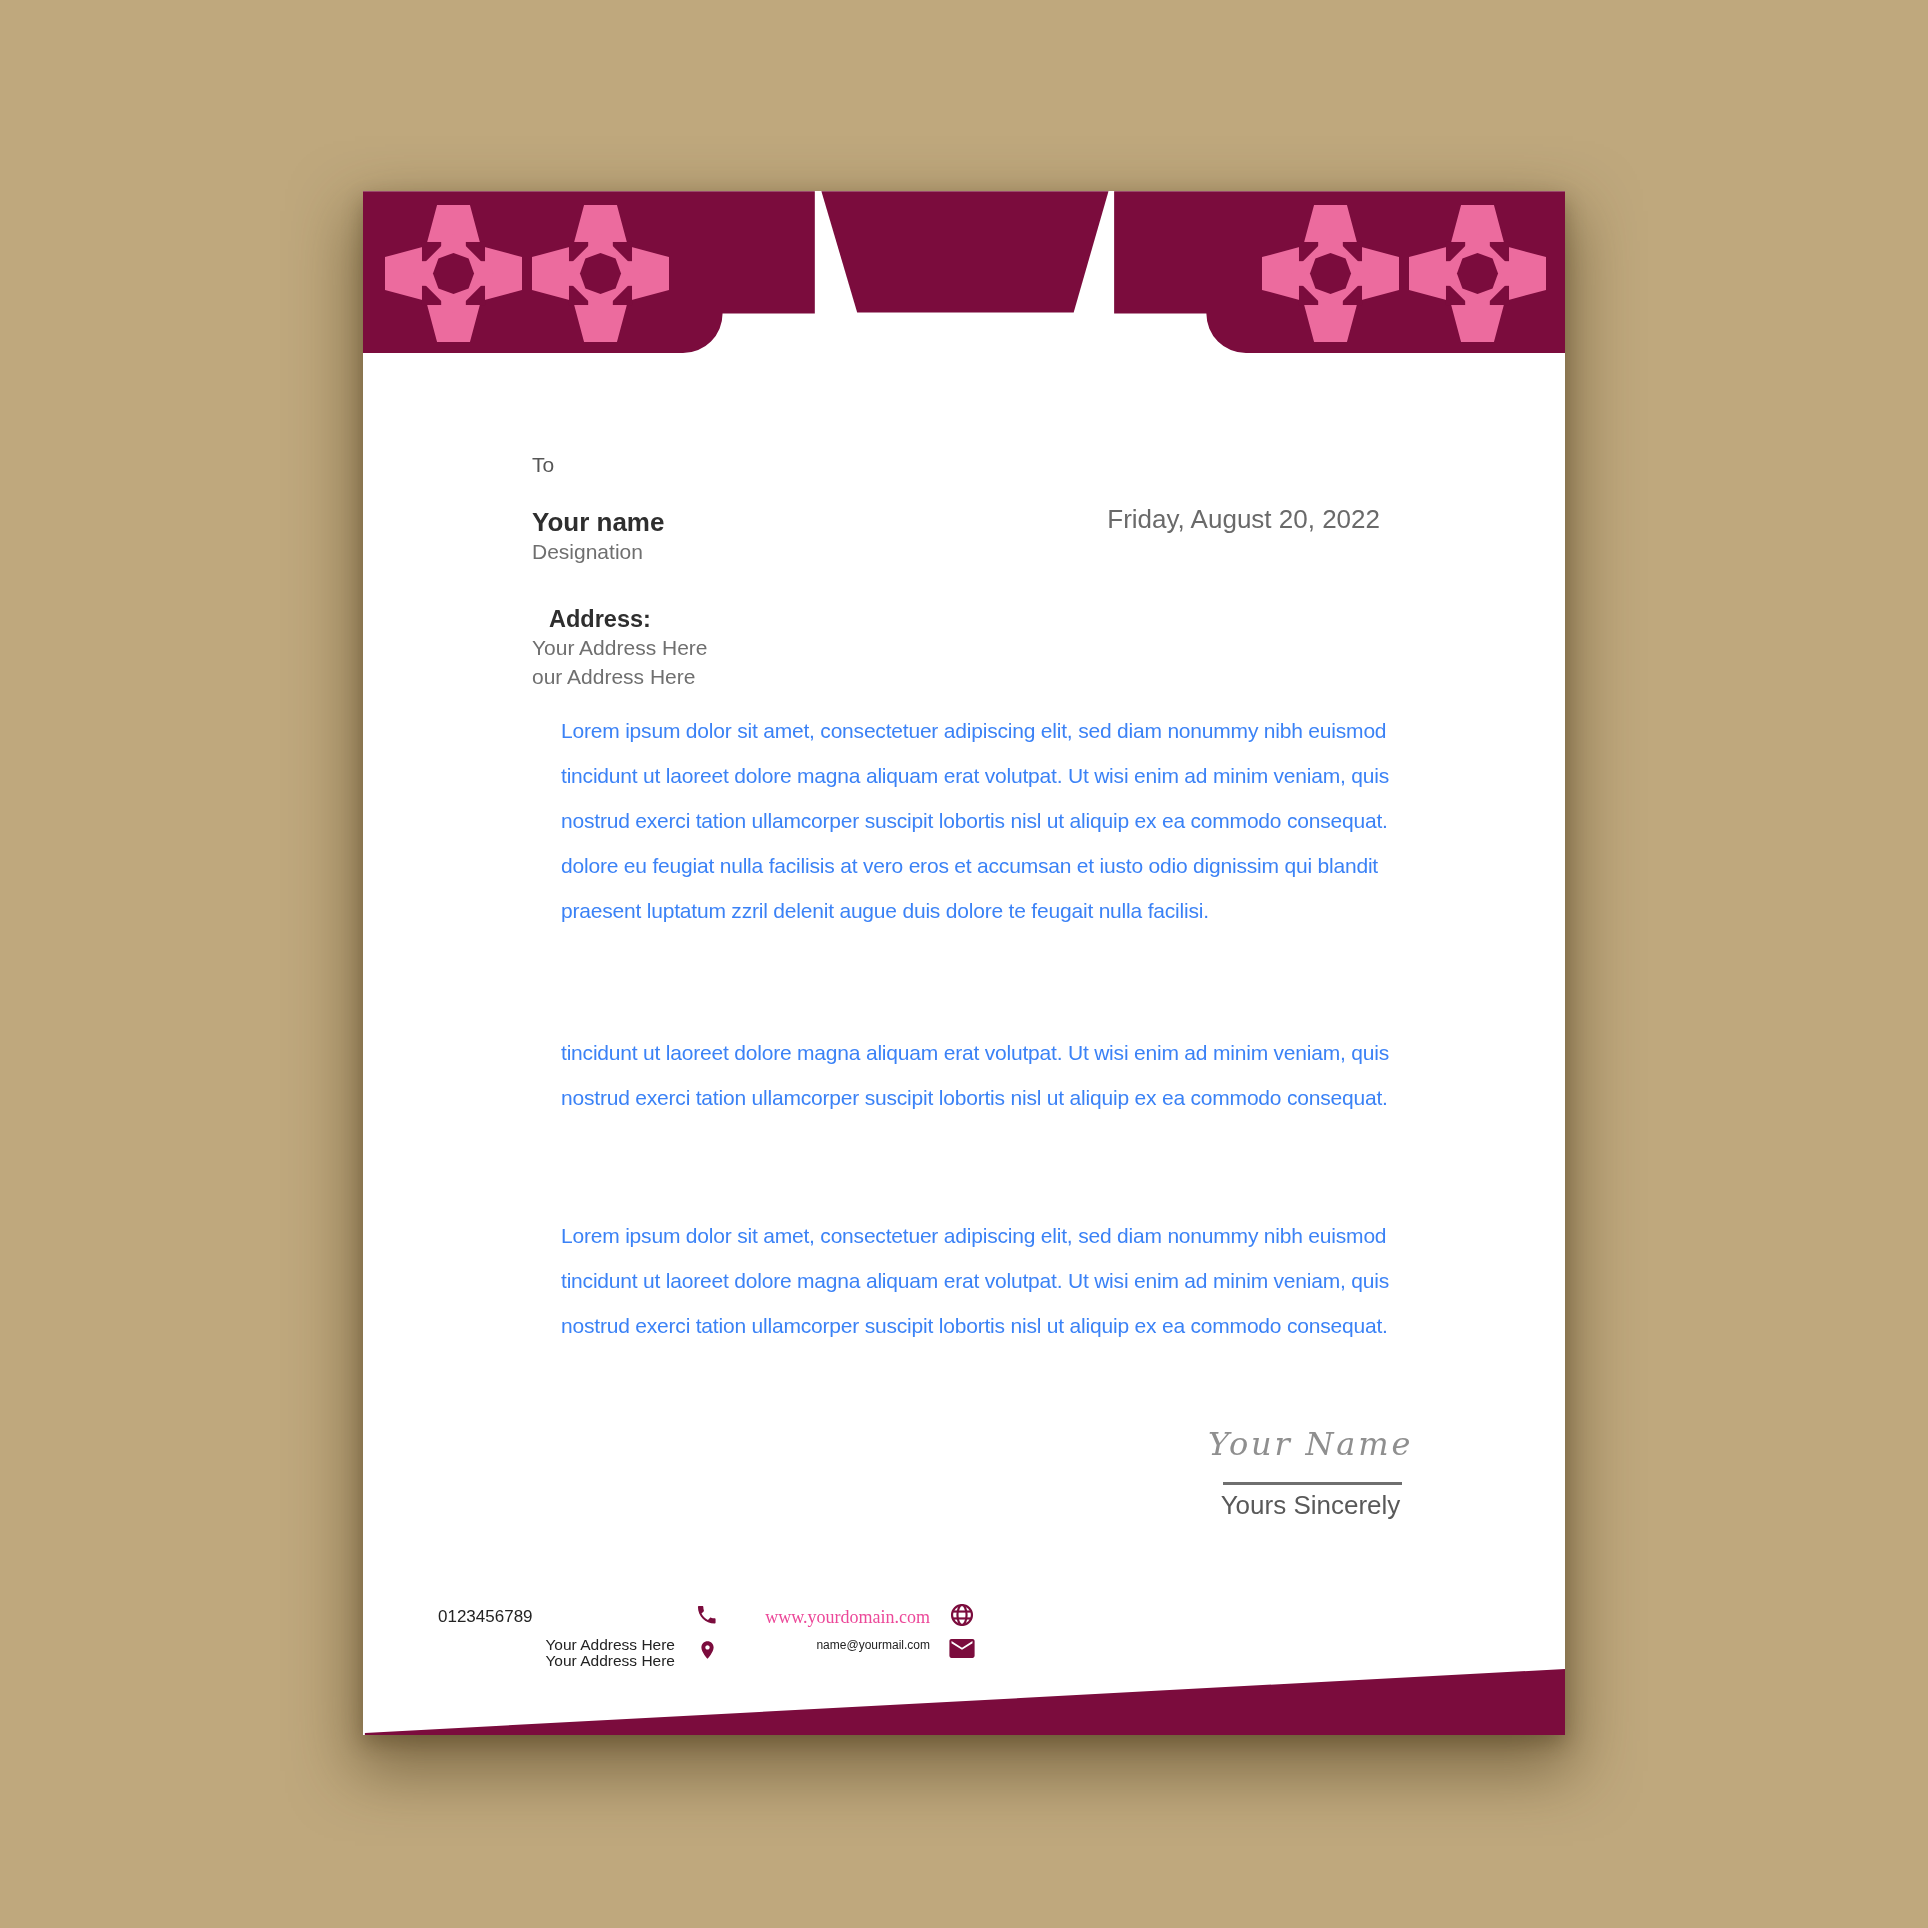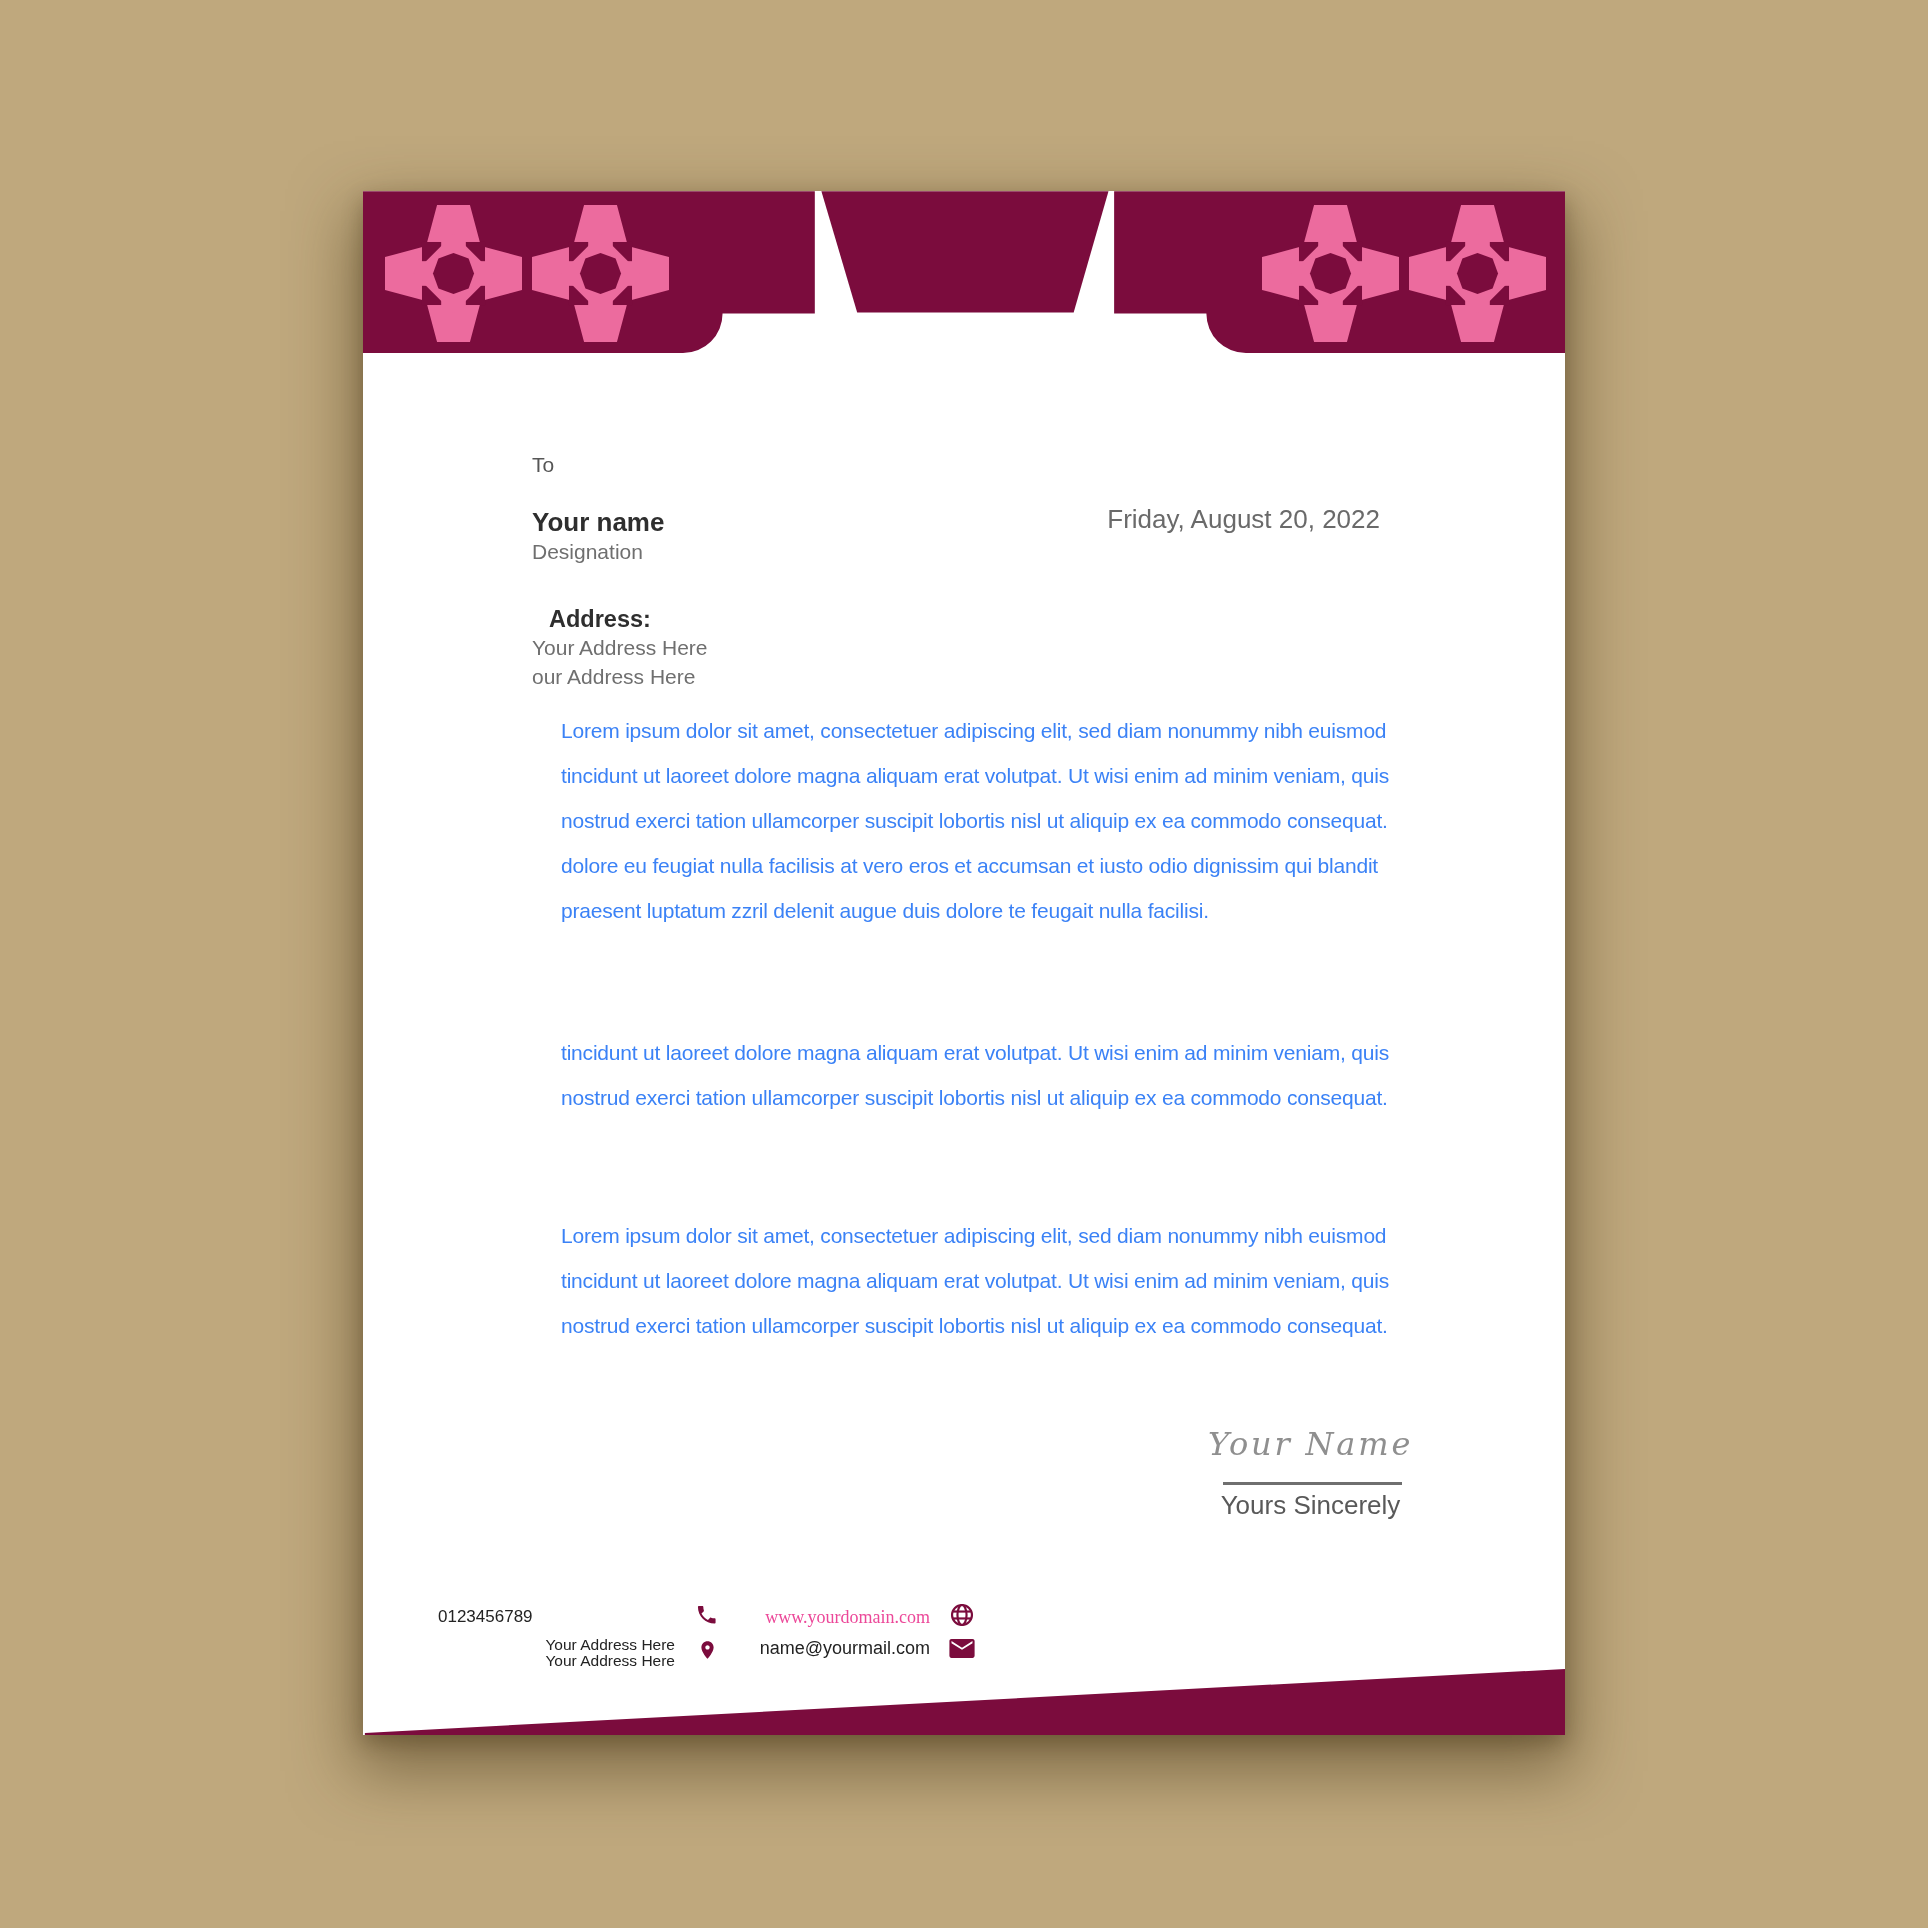--- a/index.html
+++ b/index.html
@@ -43,21 +43,21 @@
     font-family:"DejaVu Serif", serif;font-style:italic;
     font-size:32px;color:#8f8f8f;letter-spacing:2.8px;white-space:nowrap;
   }
   .sig-line{left:860px;top:1291px;width:179px;height:2.8px;background:#6f6f6f;}
   .sig-closing{left:824px;top:1299px;width:247px;text-align:center;
                font-size:26px;color:#595959;}
   .f-phone{left:75px;top:1416px;width:237px;text-align:left;font-size:17px;color:#232323;}
   .f-addr{left:75px;top:1446px;width:237px;text-align:right;font-size:15.5px;
           line-height:16px;color:#232323;}
   .f-site{left:330px;top:1416px;width:237px;text-align:right;font-size:18px;color:#ec4899;font-family:Liberation Serif, serif;}
-  .f-mail{left:330px;top:1447px;width:237px;text-align:right;font-size:18px;color:#232323;}
+  .f-mail{left:330px;top:1447px;width:237px;text-align:right;font-size:12px;color:#232323;}
   .f-icon{position:absolute;}
   .icon-phone{left:332px;top:1412px;}
   .icon-pin{left:334px;top:1446px;}
   .icon-globe{left:586px;top:1411px;}
   .icon-mail{left:586px;top:1448px;}
   .footer-wedge{position:absolute;left:0;bottom:0;width:1202px;height:68px;display:block;}
 </style>
 </head>
 <body>
 

